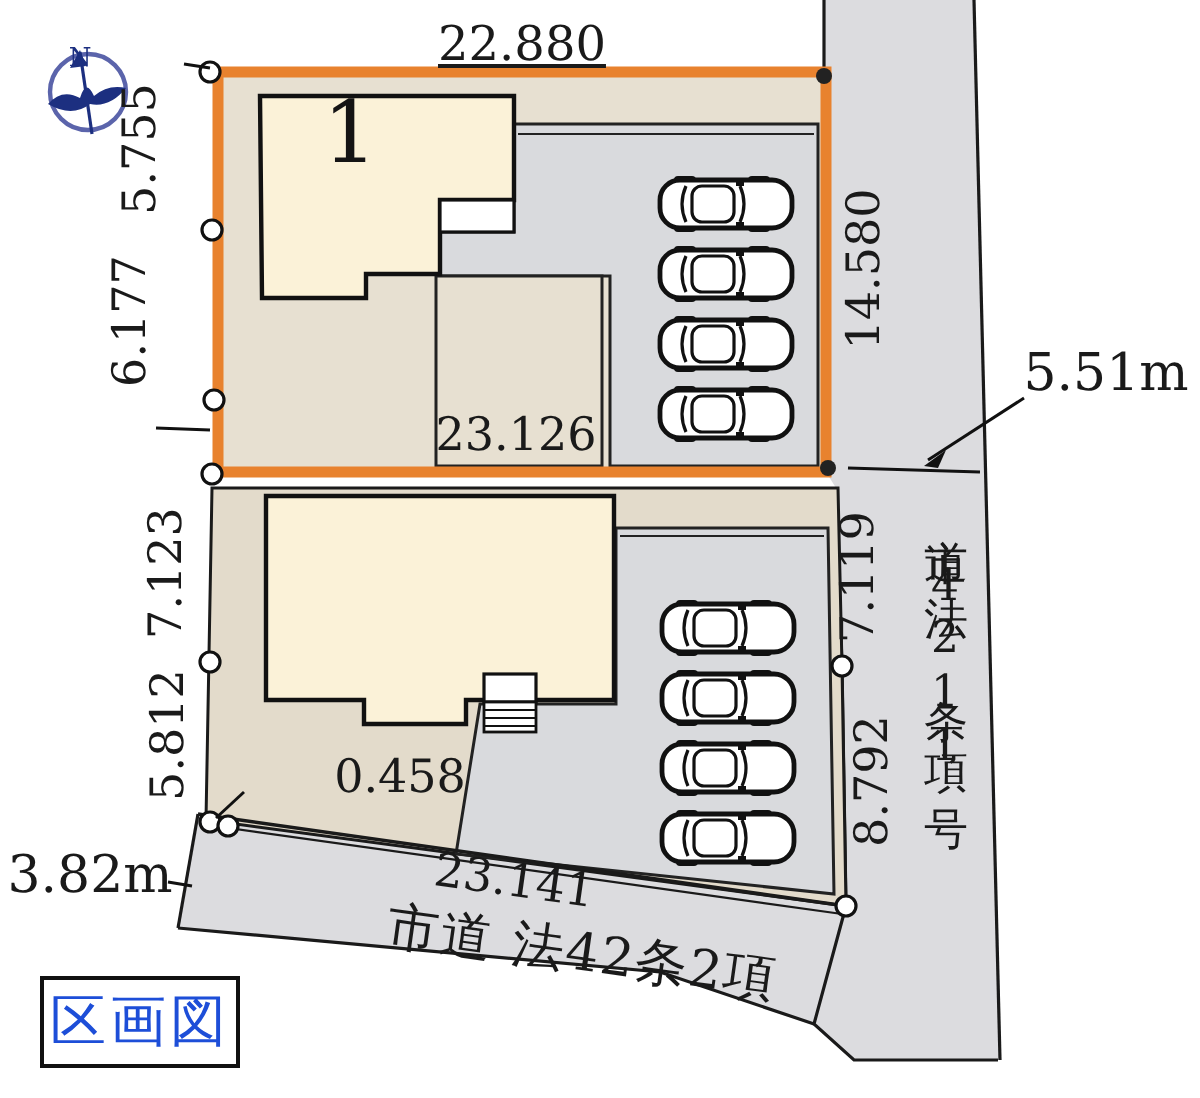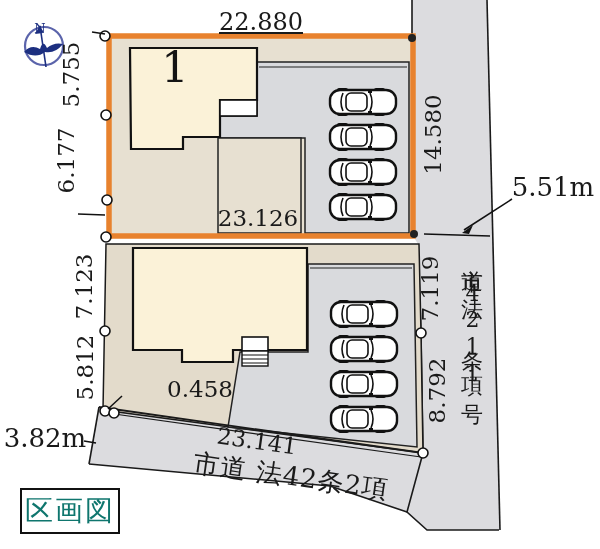--- a/index.html
+++ b/index.html
@@ -54,21 +54,21 @@
   .bldg-label{
     position:absolute;color:#141414;text-align:center;white-space:nowrap;
   }
   .lot1-label{left:113px;top:44px;width:124px;font-size:43px;line-height:47px;}
   .lot2-label{left:142px;top:276px;width:160px;font-size:42px;}
   .legend-box{
     position:absolute;
     left:20px;top:488px;width:96px;height:42px;
     background:#fff;border:2px solid #111;
     display:flex;align-items:center;justify-content:center;
-    font-size:28px;letter-spacing:2px;color:#0f766e;
+    font-size:28px;letter-spacing:2px;color:#1d4ed8;
   }
 </style>
 </head>
 <body>
 
 <div id="plan">
 
 <svg width="600" height="549" viewBox="0 0 600 549">
   <defs>
     <g id="car">

